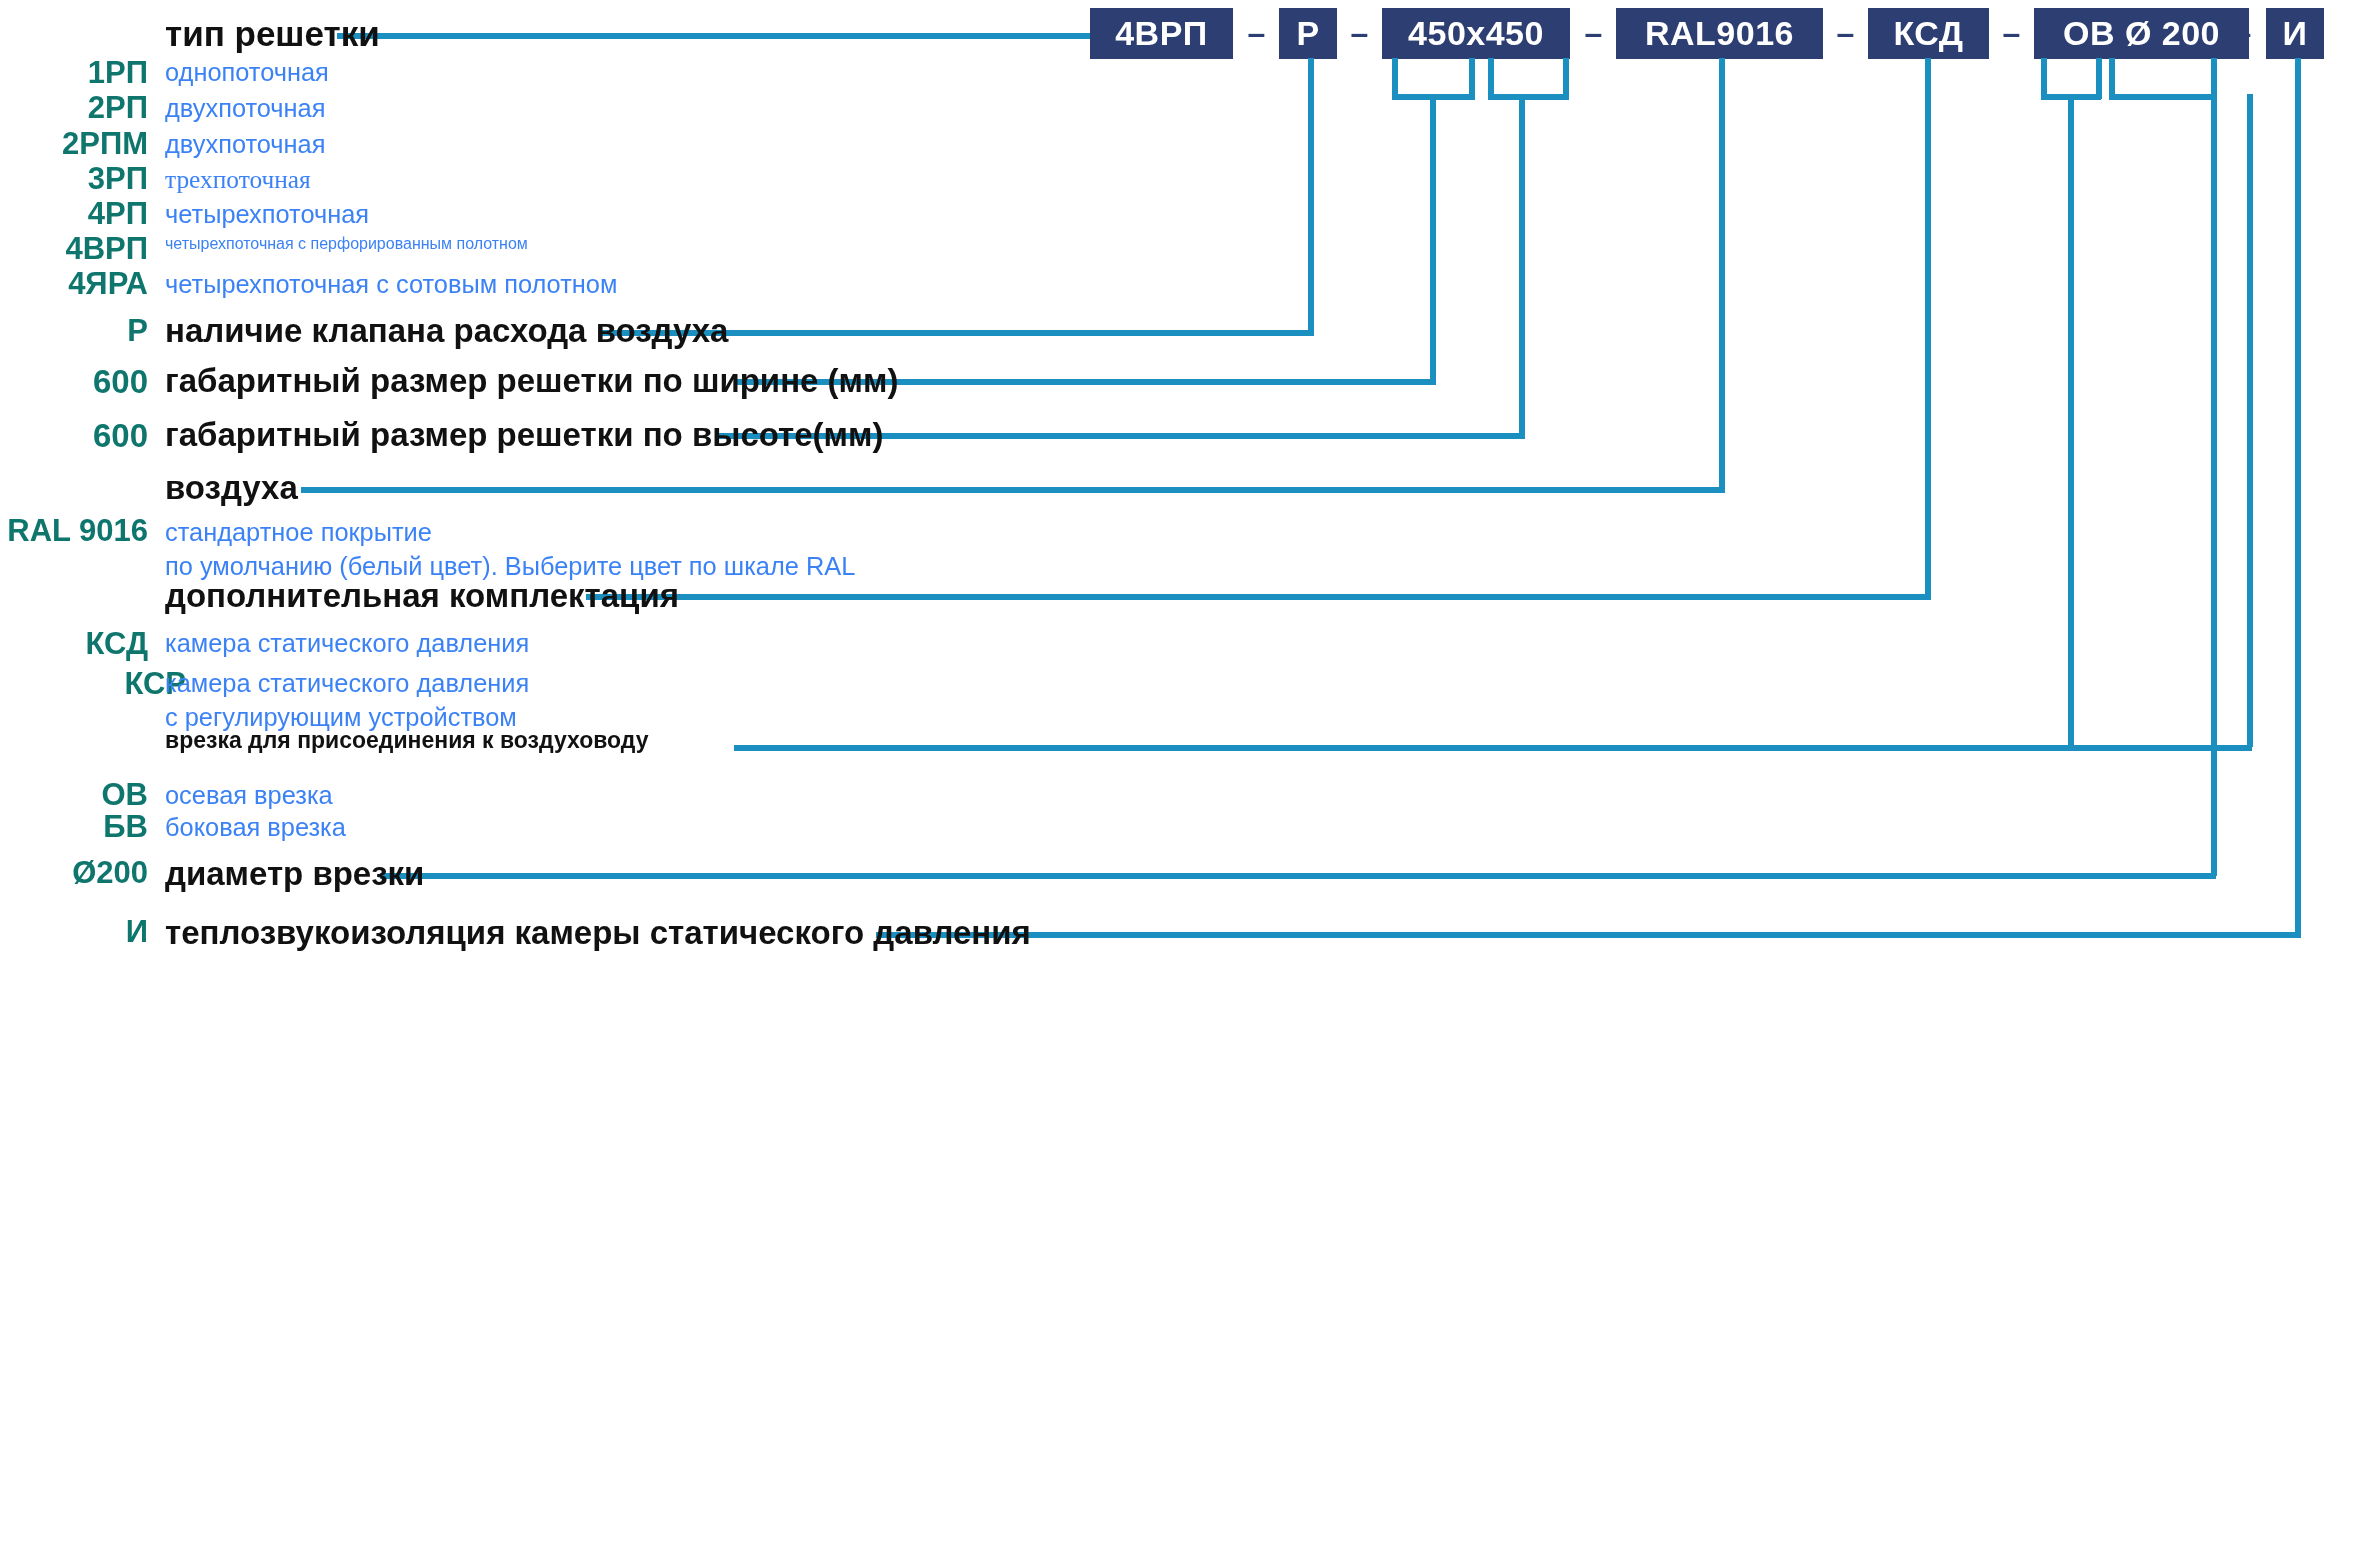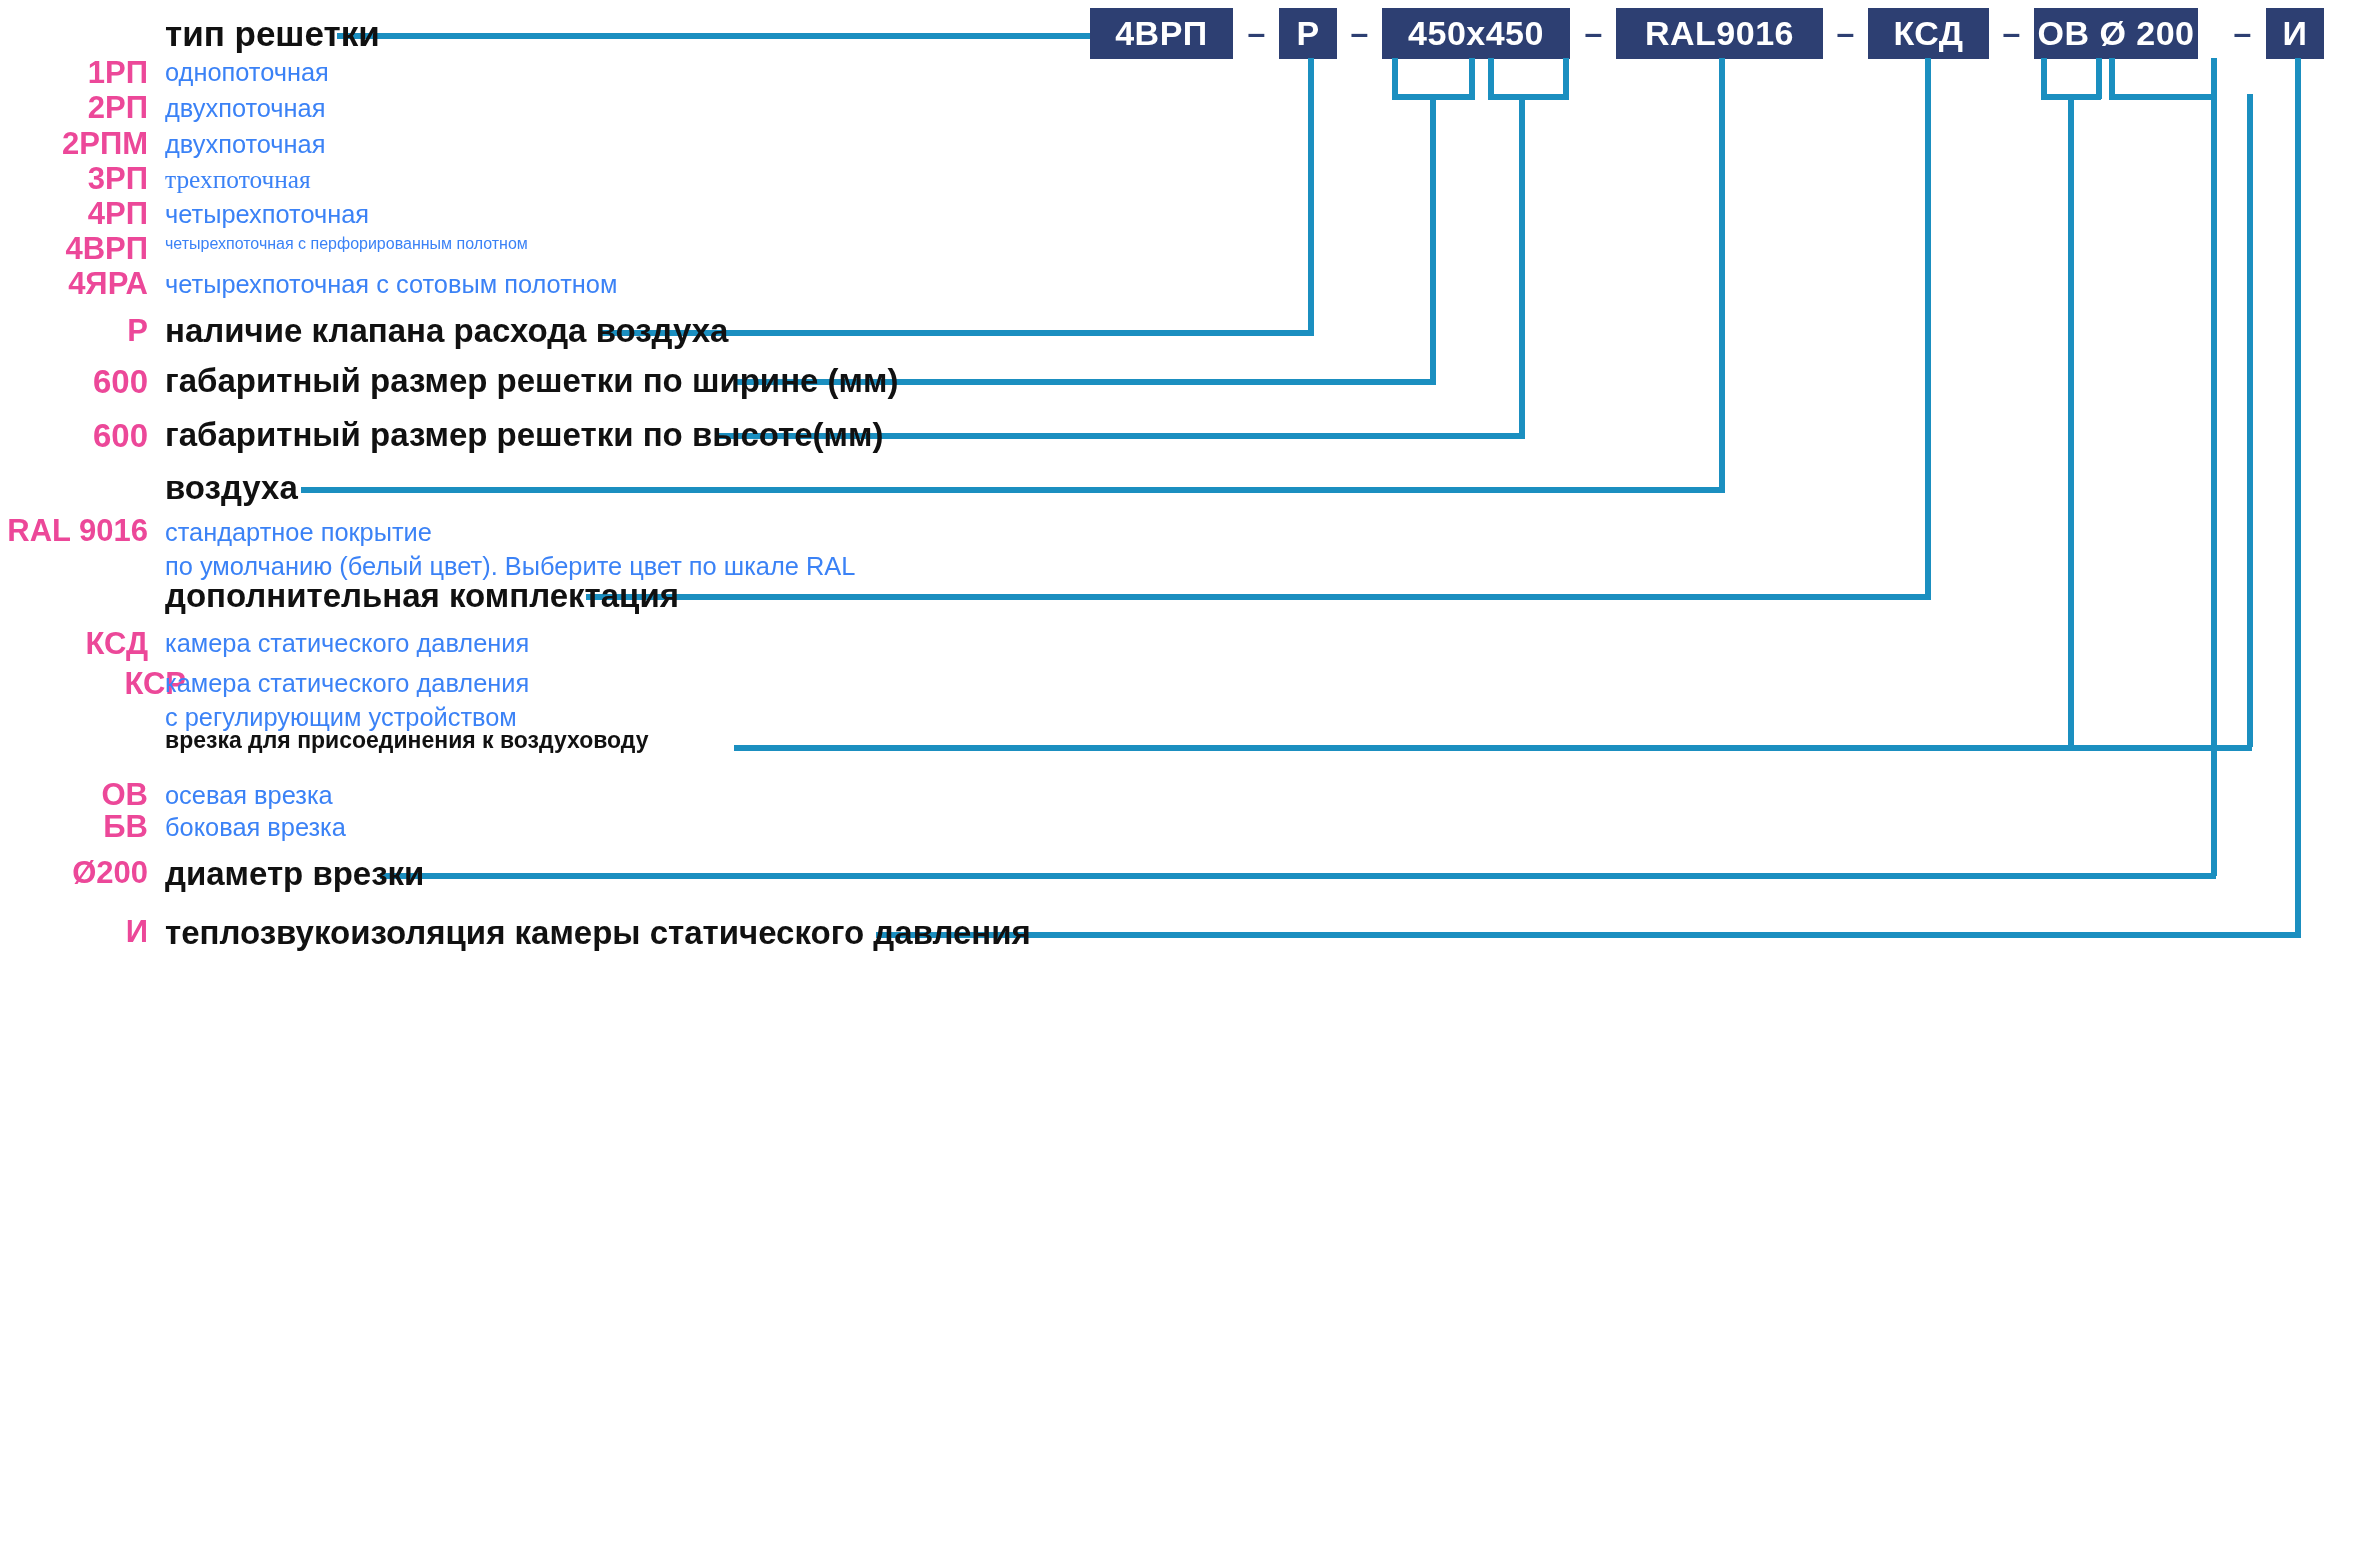--- a/index.html
+++ b/index.html
@@ -38,21 +38,21 @@
     color: #2d3f72;
     font-weight: bold;
     display: flex;
     align-items: center;
     justify-content: center;
   }
 
   
   .key-code {
     position: absolute;
-    color: #ec4899;
+    color: #0f766e;
     font-weight: bold;
     text-align: right;
     white-space: nowrap;
   }
 
   
   .heading {
     position: absolute;
     color: #111111;
     font-weight: bold;
@@ -89,21 +89,21 @@
 
   <div class="code-box" style="left:1382px; top:7.5px; width:188px; height:51px; font-size:34px;">450x450</div>
   <div class="code-sep" style="left:1571px; top:7.5px; width:45px; height:51px; font-size:32px;">–</div>
 
   <div class="code-box" style="left:1616px; top:7.5px; width:207px; height:51px; font-size:34px;">RAL9016</div>
   <div class="code-sep" style="left:1823px; top:7.5px; width:45px; height:51px; font-size:32px;">–</div>
 
   <div class="code-box" style="left:1868px; top:7.5px; width:121px; height:51px; font-size:34px;">КСД</div>
   <div class="code-sep" style="left:1989px; top:7.5px; width:45px; height:51px; font-size:32px;">–</div>
 
-  <div class="code-box" style="left:2034px; top:7.5px; width:164px; height:51px; font-size:34px;">ОВ Ø 200</div>
+  <div class="code-box" style="left:2034px; top:7.5px; width:215px; height:51px; font-size:34px;">ОВ Ø 200</div>
   <div class="code-sep" style="left:2220px; top:7.5px; width:45px; height:51px; font-size:32px;">–</div>
 
   <div class="code-box" style="left:2266px; top:7.5px; width:58px; height:51px; font-size:34px;">И</div>
 
   <div class="line-h" style="left:337px; top:33px; width:753px;"></div>
 
   <div class="line-h" style="left:599px; top:330px; width:715px;"></div>
   <div class="line-v" style="left:1308px; top:58px; height:274px;"></div>
 
   <div class="line-h" style="left:736px; top:379px; width:700px;"></div>

